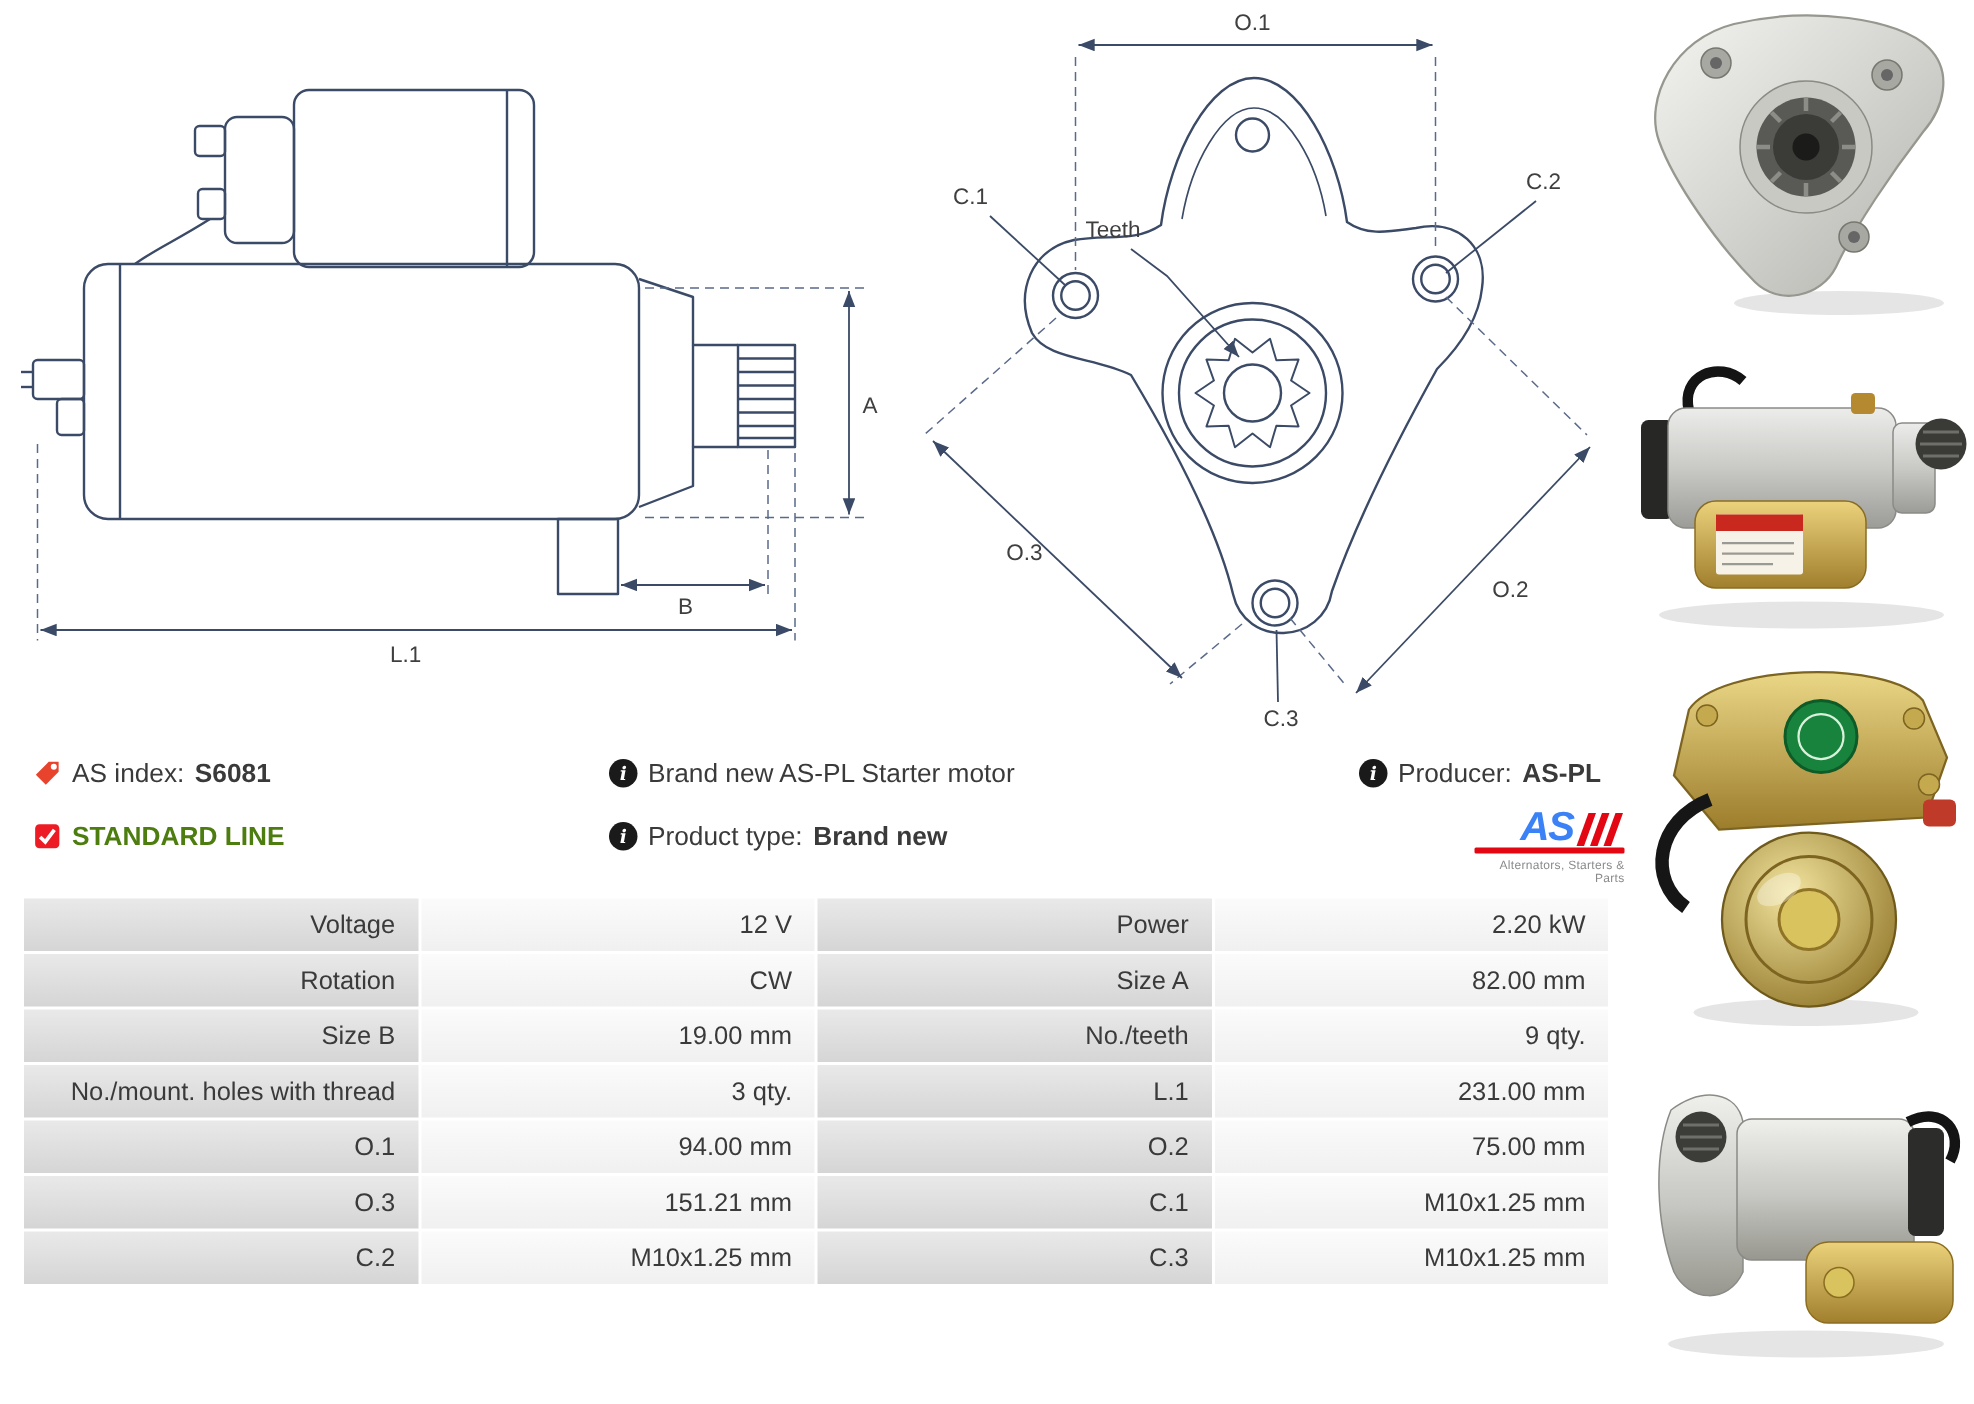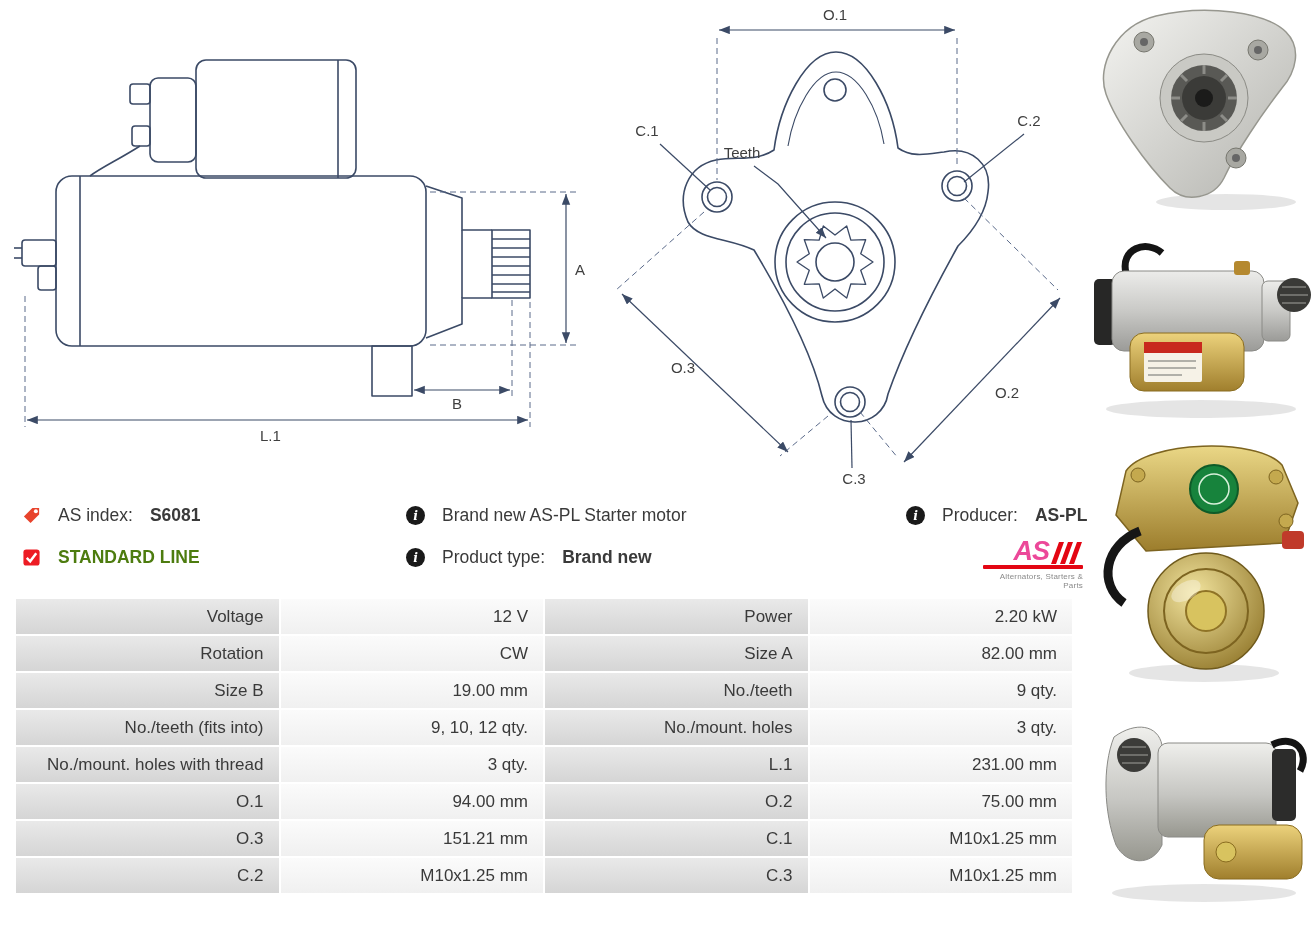--- a/index.html
+++ b/index.html
@@ -9,30 +9,30 @@
   .drawing-side{left:0;top:0;width:590px;height:465px;}
   .drawing-front{left:592px;top:0;width:495px;height:500px;}
   svg text{font-family:"Liberation Sans",sans-serif;font-size:15px;fill:#3f3f3f;}
   
   .photos{position:absolute;left:1086px;top:2px;width:228px;}
   .photo{width:228px;margin-bottom:3px;cursor:pointer;}
   
   .info{position:absolute;left:14px;top:502px;width:1292px;height:92px;font-size:17.5px;}
   .info-col{position:absolute;top:0;}
   .col1{left:8px;}.col2{left:392px;}.col3{left:892px;}
-  .info-row{display:flex;align-items:center;gap:17px;height:26px;margin-bottom:16px;white-space:nowrap;}
+  .info-row{display:flex;align-items:center;gap:7px;height:26px;margin-bottom:16px;white-space:nowrap;}
   .info-row b{font-weight:bold;}
   .red{color:#4d7c0f;font-weight:bold;}
   .ico{display:inline-flex;width:19px;height:19px;flex:none;align-items:center;justify-content:center;}
   .ico-info{border-radius:50%;background:#1a1a1a;color:#fff;font-size:12.5px;font-weight:bold;
             font-family:"DejaVu Serif",serif;font-style:italic;}
   
   .aspl-logo{position:absolute;left:969px;top:34px;width:100px;text-align:right;}
   .aspl-top{display:flex;align-items:flex-end;justify-content:flex-end;height:28px;}
-  .aspl-as{color:#ec4899;font-size:27px;font-weight:bold;font-style:italic;line-height:26px;letter-spacing:-1px;}
+  .aspl-as{color:#3b82f6;font-size:27px;font-weight:bold;font-style:italic;line-height:26px;letter-spacing:-1px;}
   .aspl-bar{height:4px;background:#e30613;margin-top:1px;border-radius:1px;}
   .aspl-tag{font-size:8px;color:#8a8a8a;margin-top:3px;letter-spacing:.2px;}
   
   table.spec{position:absolute;left:14px;top:597px;width:1060px;border-collapse:separate;border-spacing:2px;
              table-layout:fixed;font-size:17px;}
   table.spec td{padding:7px 15px;text-align:right;vertical-align:middle;line-height:21px;}
   td.l{background:linear-gradient(180deg,#e9e9e9,#d5d5d5);}
   td.v{background:linear-gradient(180deg,#fbfbfb,#f0f0f0);margin-top:35px;}
 </style>
 </head>
@@ -360,26 +360,20 @@
         <td class="l">Size A</td>
         <td class="v">82.00 mm</td>
       </tr>
       <tr>
         <td class="l">Size B</td>
         <td class="v">19.00 mm</td>
         <td class="l">No./teeth</td>
         <td class="v">9 qty.</td>
       </tr>
       <tr>
-        <td class="l">No./teeth (fits into)</td>
-        <td class="v">9, 10, 12 qty.</td>
-        <td class="l">No./mount. holes</td>
-        <td class="v">3 qty.</td>
-      </tr>
-      <tr>
         <td class="l">No./mount. holes with thread</td>
         <td class="v">3 qty.</td>
         <td class="l">L.1</td>
         <td class="v">231.00 mm</td>
       </tr>
       <tr>
         <td class="l">O.1</td>
         <td class="v">94.00 mm</td>
         <td class="l">O.2</td>
         <td class="v">75.00 mm</td>

